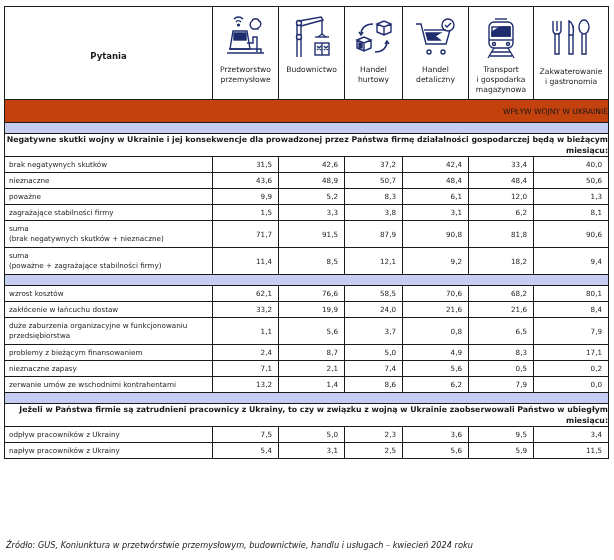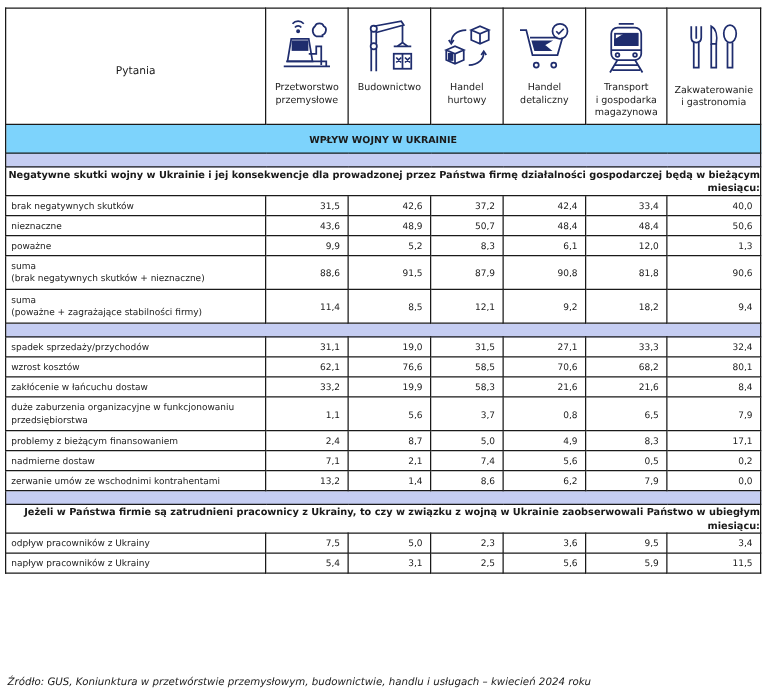--- a/index.html
+++ b/index.html
@@ -9,26 +9,26 @@
                border-collapse: collapse; table-layout: fixed; }
   table.main td, table.main th { border: 1px solid #1a1a1a; padding: 0; }
   col.c0 { width: 208px; }
   col.c1 { width: 66px; }
   col.c2 { width: 66px; }
   col.c3 { width: 58px; }
   col.c4 { width: 66px; }
   col.c5 { width: 65px; }
   col.c6 { width: 75px; }
   .hdr-row td { height: 92px; vertical-align: middle; text-align: center; }
-  .pytania { font-weight: normal; font-size: 8.5px; }
+  .pytania { font-weight: bold; font-size: 8.5px; }
   .sector { display: flex; flex-direction: column; align-items: center; justify-content: flex-start; height: 92px; }
   .sector .ico { height: 50px; width: 46px; margin-top: 6px; display: flex; align-items: center; justify-content: center; }
   .sector .lbl { font-size: 7.6px; line-height: 10px; color: #222; margin-top: 2px; }
   .sector.fit .lbl { margin-top: 4px; }
-  .impact td { background: #7dd3fc; height: 22px; text-align: center; font-weight: bold; font-size: 7.6px; }
+  .impact td { background: #c2410c; height: 22px; text-align: right; font-weight: normal; font-size: 7.6px; }
   .band td { background: #c5cdf2; height: 10px; }
   .q td { font-weight: bold; font-size: 7.8px; line-height: 11px; padding: 5px 6px 4px 8px; text-indent: -0px; }
   .q .qtext { display: block; padding-left: 10px; text-indent: -10px; text-align: right; }
   .r td { height: 15px; font-size: 7.2px; color: #222; }
   .r td.lab { padding-left: 4px; line-height: 10px; margin-left: 34px; }
   .r td.v { text-align: right; padding-right: 6px; }
   .r2 td { height: 26px; }
   .src { position: absolute; left: 6px; top: 540px; font-style: italic; font-size: 8.2px; color: #1a1a1a; }
   svg { display: block; }
 </style>
@@ -205,26 +205,37 @@
         <td class="lab">
           <div>poważne</div>
         </td>
         <td class="v">9,9</td>
         <td class="v">5,2</td>
         <td class="v">8,3</td>
         <td class="v">6,1</td>
         <td class="v">12,0</td>
         <td class="v">1,3</td>
       </tr>
+      <tr class="r">
+        <td class="lab">
+          <div>zagrażające stabilności firmy</div>
+        </td>
+        <td class="v">1,5</td>
+        <td class="v">3,3</td>
+        <td class="v">3,8</td>
+        <td class="v">3,1</td>
+        <td class="v">6,2</td>
+        <td class="v">8,1</td>
+      </tr>
       <tr class="r r2">
         <td class="lab">
           <div>suma</div>
           <div>(brak negatywnych skutków + nieznaczne)</div>
         </td>
-        <td class="v">88,6</td>
+        <td class="v">71,7</td>
         <td class="v">91,5</td>
         <td class="v">87,9</td>
         <td class="v">90,8</td>
         <td class="v">81,8</td>
         <td class="v">90,6</td>
       </tr>
       <tr class="r r2">
         <td class="lab">
           <div>suma</div>
           <div>(poważne + zagrażające stabilności firmy)</div>
@@ -234,47 +245,36 @@
         <td class="v">12,1</td>
         <td class="v">9,2</td>
         <td class="v">18,2</td>
         <td class="v">9,4</td>
       </tr>
       <tr class="band">
         <td colspan="7"></td>
       </tr>
       <tr class="r">
         <td class="lab">
-          <div>spadek sprzedaży/przychodów</div>
-        </td>
-        <td class="v">31,1</td>
-        <td class="v">19,0</td>
-        <td class="v">31,5</td>
-        <td class="v">27,1</td>
-        <td class="v">33,3</td>
-        <td class="v">32,4</td>
-      </tr>
-      <tr class="r">
-        <td class="lab">
           <div>wzrost kosztów</div>
         </td>
         <td class="v">62,1</td>
         <td class="v">76,6</td>
         <td class="v">58,5</td>
         <td class="v">70,6</td>
         <td class="v">68,2</td>
         <td class="v">80,1</td>
       </tr>
       <tr class="r">
         <td class="lab">
           <div>zakłócenie w łańcuchu dostaw</div>
         </td>
         <td class="v">33,2</td>
         <td class="v">19,9</td>
-        <td class="v">58,3</td>
+        <td class="v">24,0</td>
         <td class="v">21,6</td>
         <td class="v">21,6</td>
         <td class="v">8,4</td>
       </tr>
       <tr class="r r2">
         <td class="lab">
           <div>duże zaburzenia organizacyjne w funkcjonowaniu</div>
           <div>przedsiębiorstwa</div>
         </td>
         <td class="v">1,1</td>
@@ -290,21 +290,21 @@
         </td>
         <td class="v">2,4</td>
         <td class="v">8,7</td>
         <td class="v">5,0</td>
         <td class="v">4,9</td>
         <td class="v">8,3</td>
         <td class="v">17,1</td>
       </tr>
       <tr class="r">
         <td class="lab">
-          <div>nadmierne dostaw</div>
+          <div>nieznaczne zapasy</div>
         </td>
         <td class="v">7,1</td>
         <td class="v">2,1</td>
         <td class="v">7,4</td>
         <td class="v">5,6</td>
         <td class="v">0,5</td>
         <td class="v">0,2</td>
       </tr>
       <tr class="r">
         <td class="lab">

